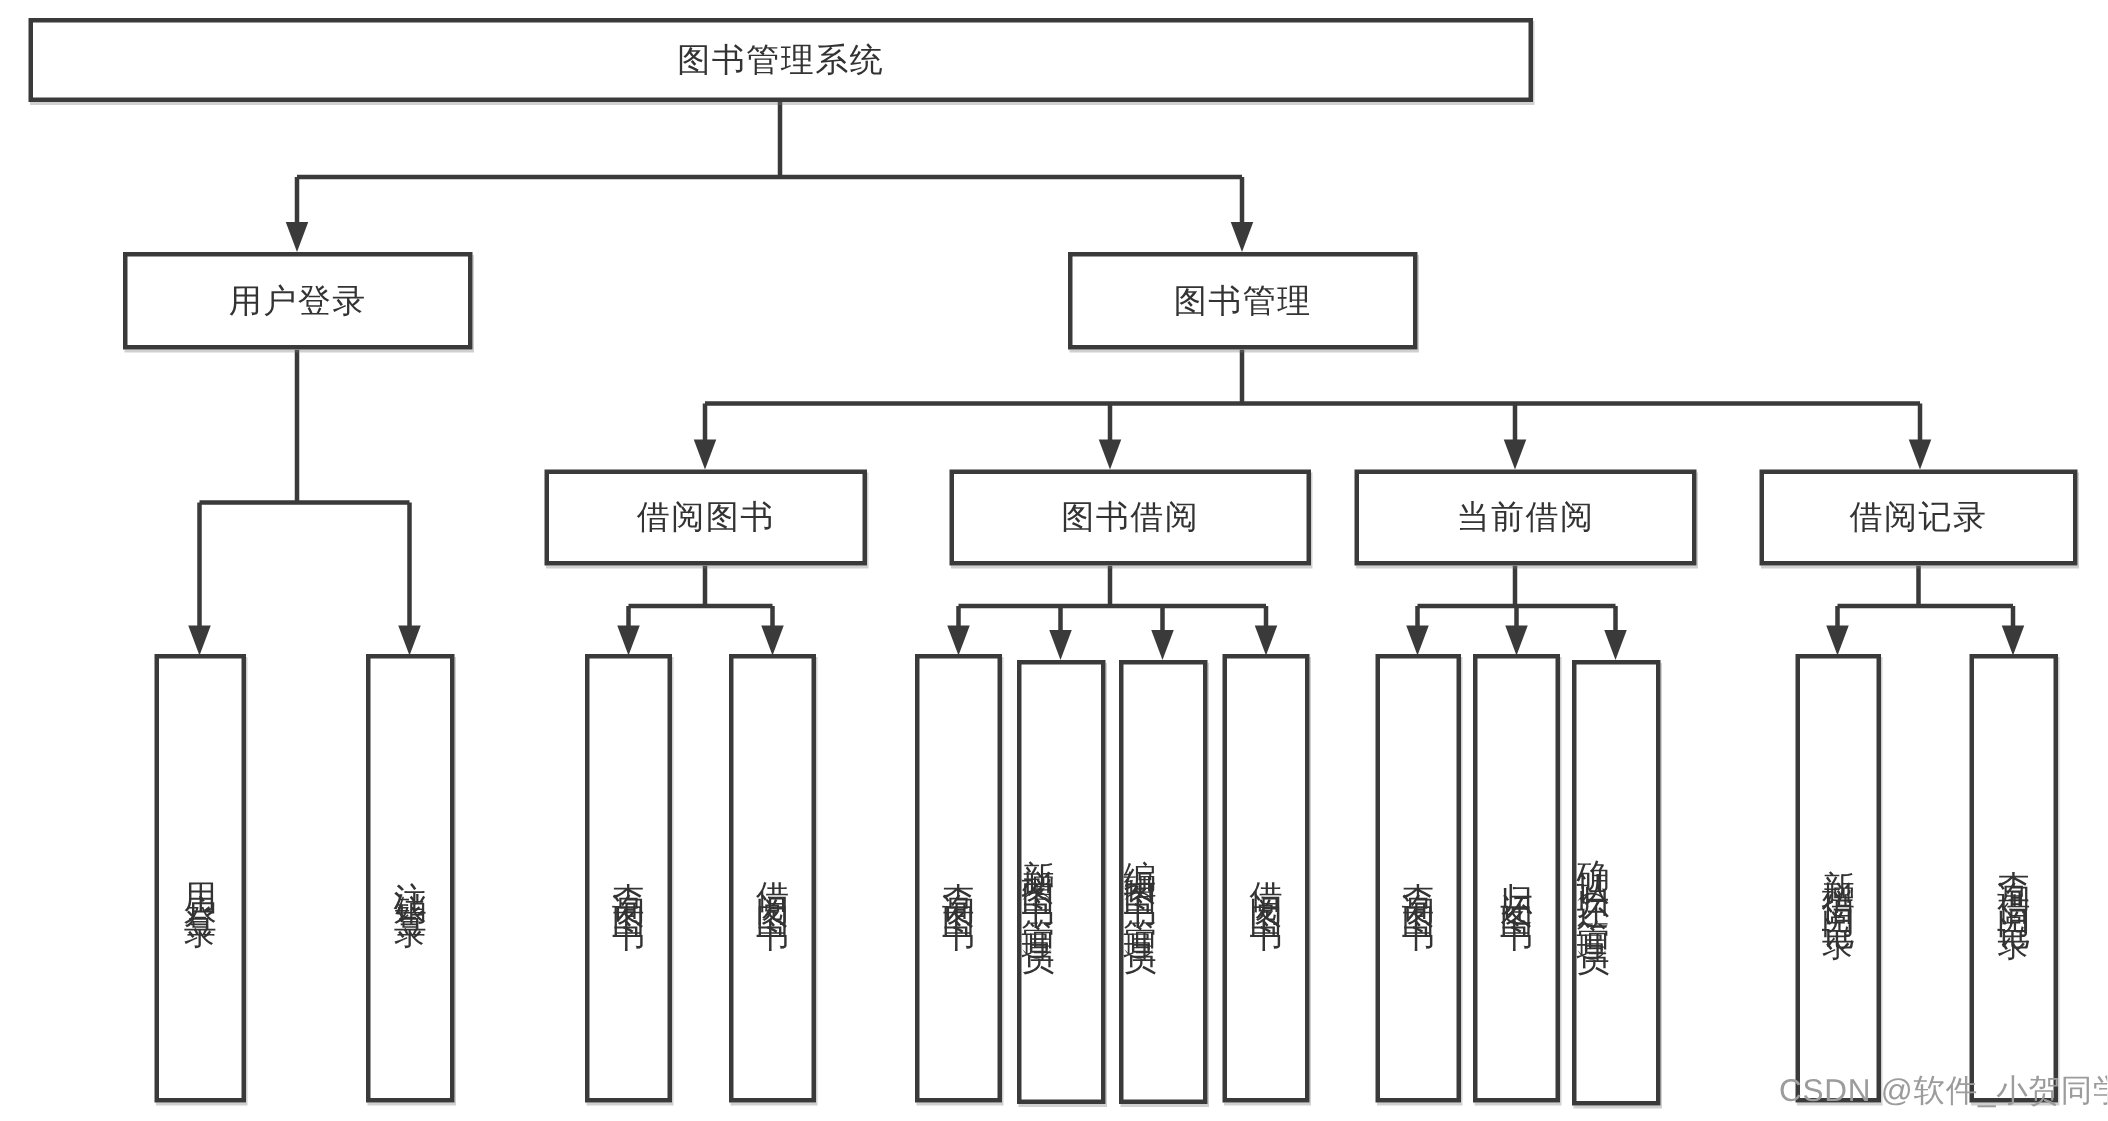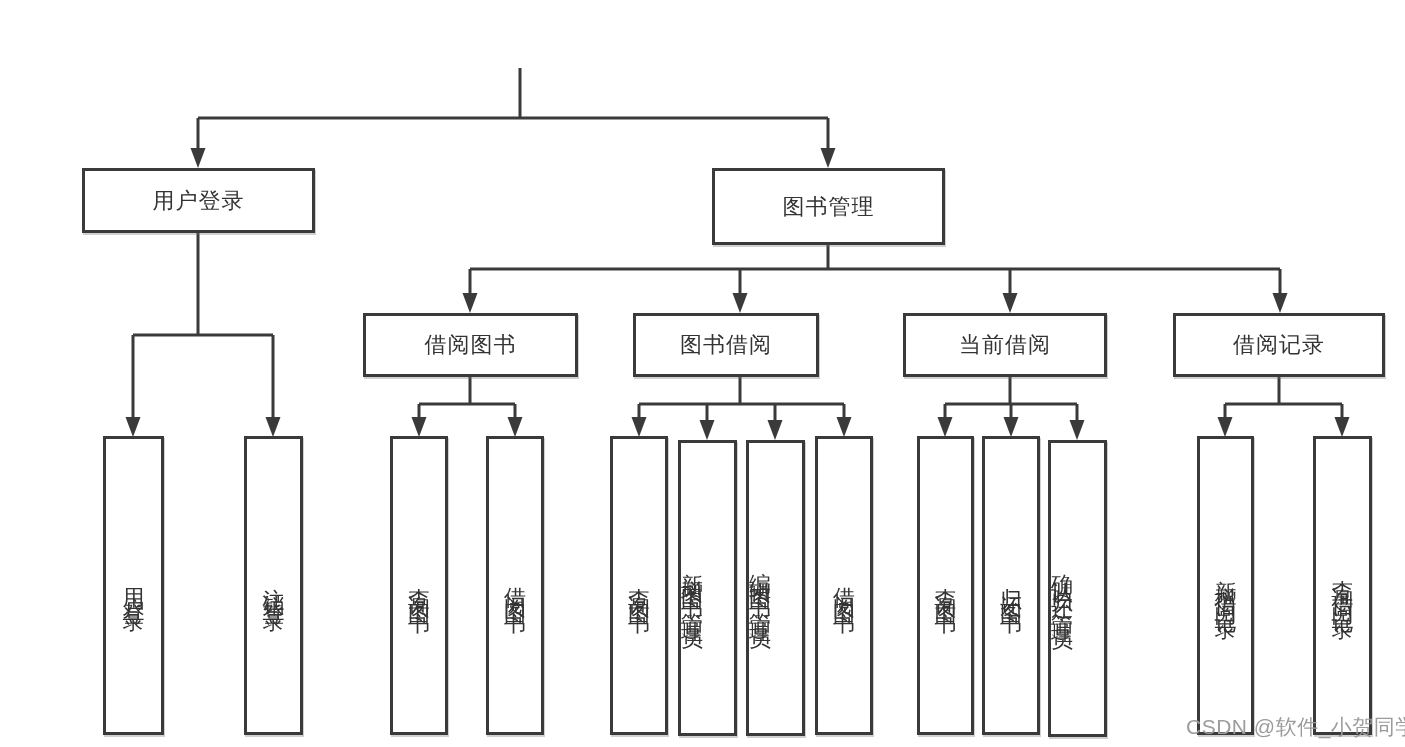--- a/index.html
+++ b/index.html
@@ -108,35 +108,38 @@
       <polygon points="767.5,420 782.5,420 775,440"></polygon>
       <polygon points="836.5,417 851.5,417 844,437"></polygon>
       <polygon points="937.5,417 952.5,417 945,437"></polygon>
       <polygon points="1003.5,417 1018.5,417 1011,437"></polygon>
       <polygon points="1069.5,420 1084.5,420 1077,440"></polygon>
       <polygon points="1217.5,417 1232.5,417 1225,437"></polygon>
       <polygon points="1334.5,417 1349.5,417 1342,437"></polygon>
     </g>
   </svg>
 
+  <div class="hbox" style="left:19px; top:12px; width:1003px; height:56px">
+    <span class="label">图书管理系统</span>
+  </div>
 
   <div class="hbox" style="left:82px; top:168px; width:233px; height:65px">
     <span class="label">用户登录</span>
   </div>
-  <div class="hbox" style="left:712px; top:168px; width:233px; height:77px">
+  <div class="hbox" style="left:712px; top:168px; width:233px; height:65px">
     <span class="label">图书管理</span>
   </div>
 
   <div class="hbox" style="left:363px; top:313px; width:215px; height:64px">
     <span class="label">借阅图书</span>
   </div>
-  <div class="hbox" style="left:633px; top:313px; width:186px; height:64px">
+  <div class="hbox" style="left:633px; top:313px; width:241px; height:64px">
     <span class="label">图书借阅</span>
   </div>
-  <div class="hbox" style="left:903px; top:313px; width:204px; height:64px">
+  <div class="hbox" style="left:903px; top:313px; width:228px; height:64px">
     <span class="label">当前借阅</span>
   </div>
   <div class="hbox" style="left:1173px; top:313px; width:212px; height:64px">
     <span class="label">借阅记录</span>
   </div>
 
   <div class="vbox" style="left:103px; top:436px; width:61px; height:299px">
     <span class="vtext">用户登录</span>
   </div>
   <div class="vbox" style="left:244px; top:436px; width:59px; height:299px">

